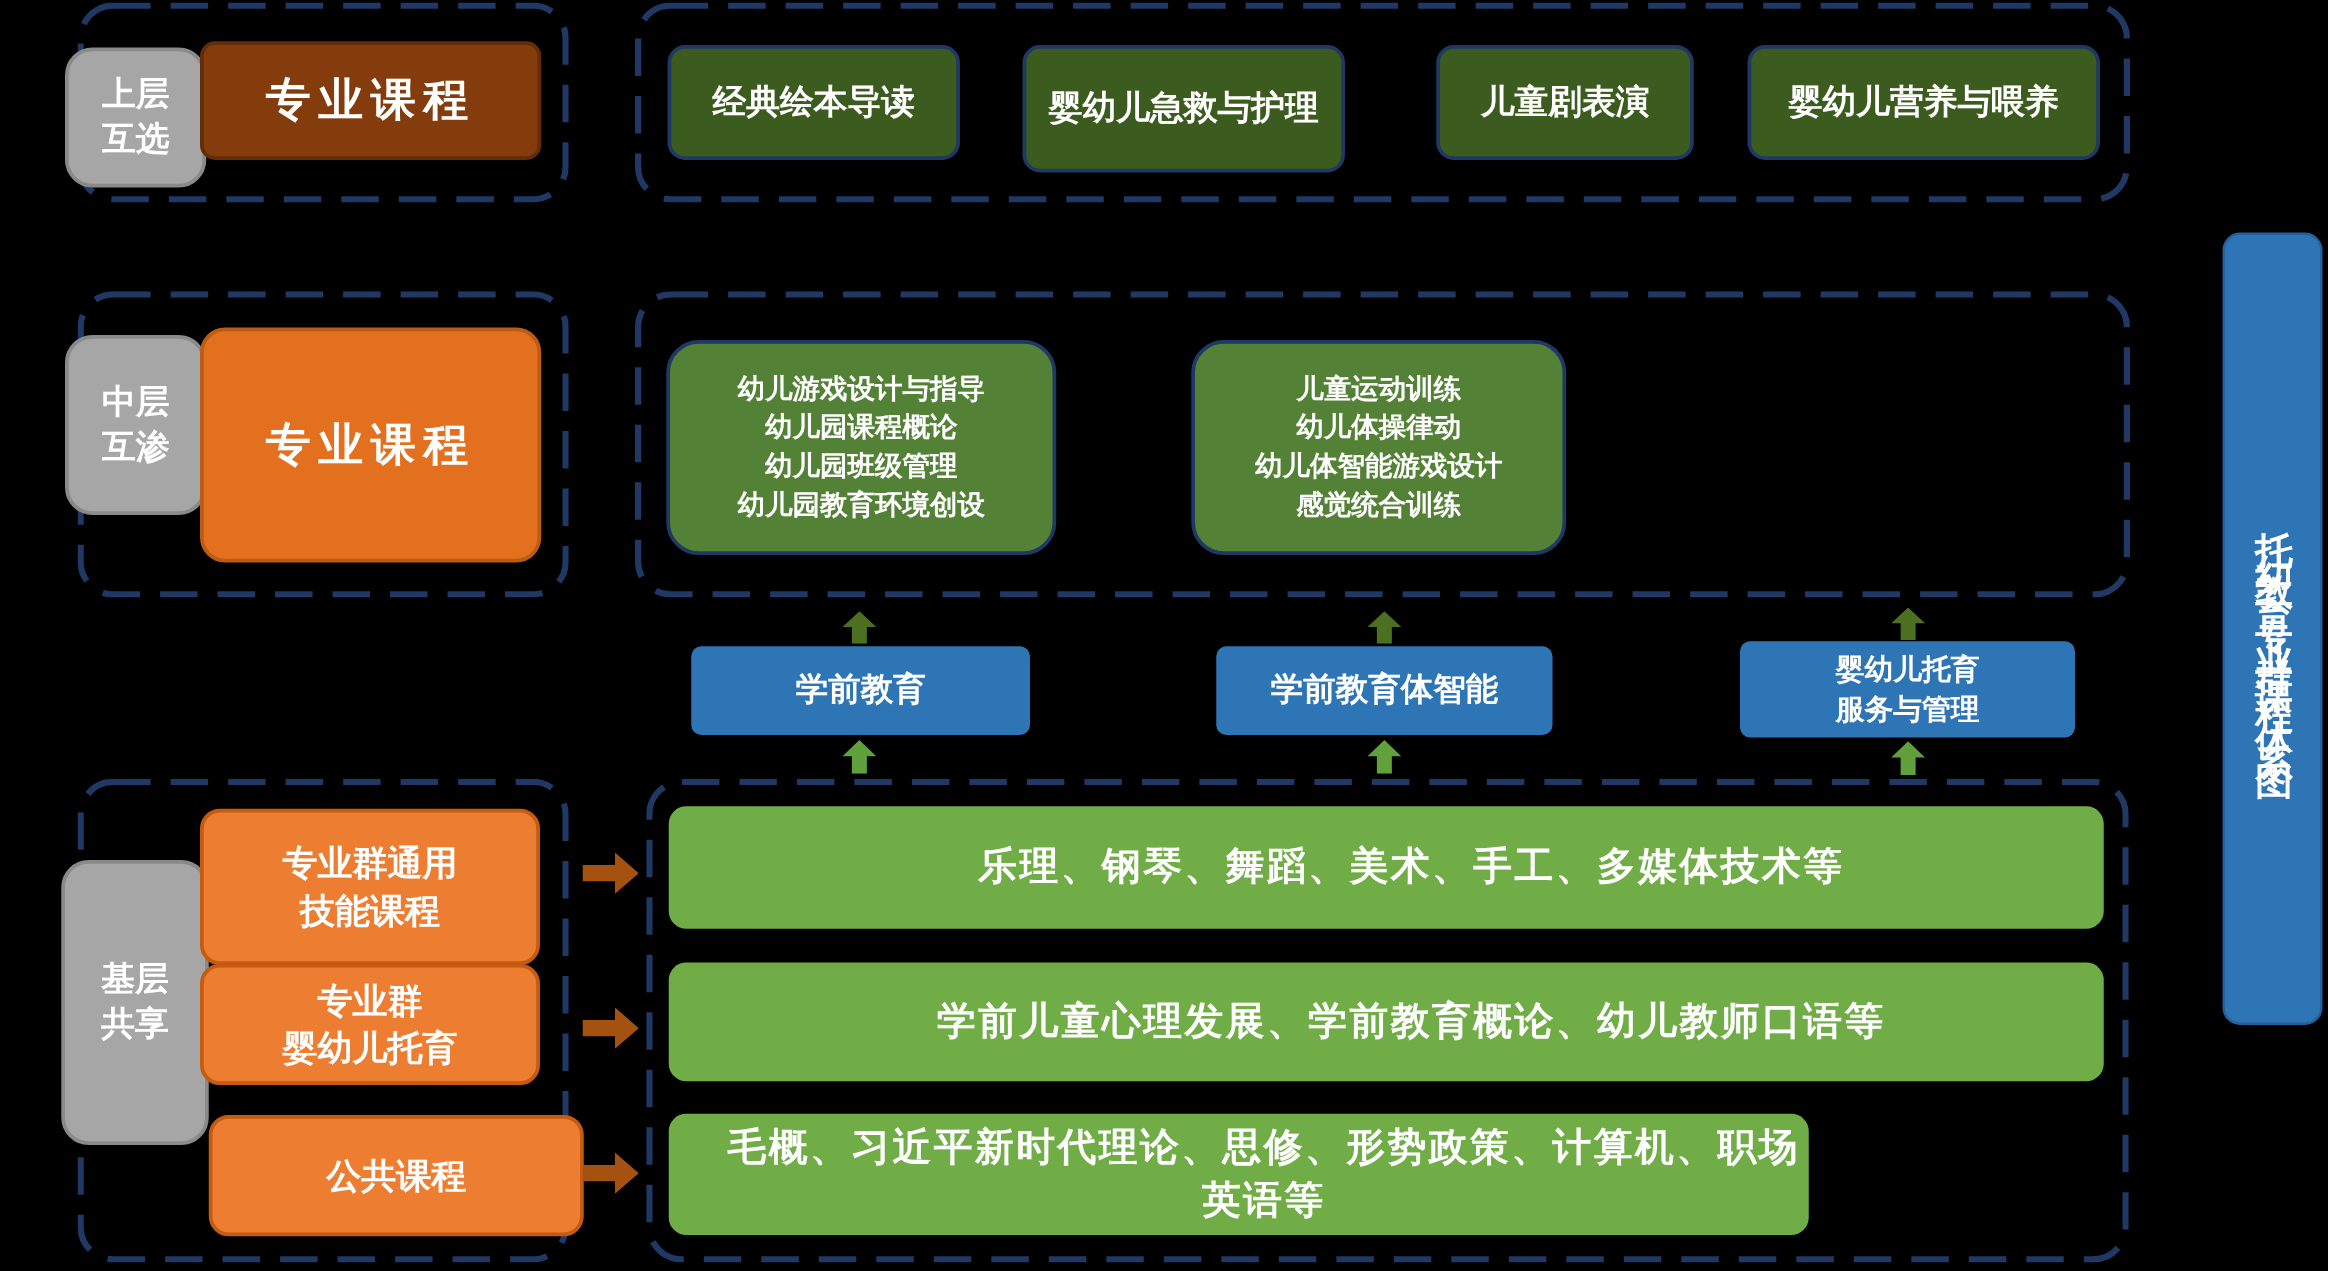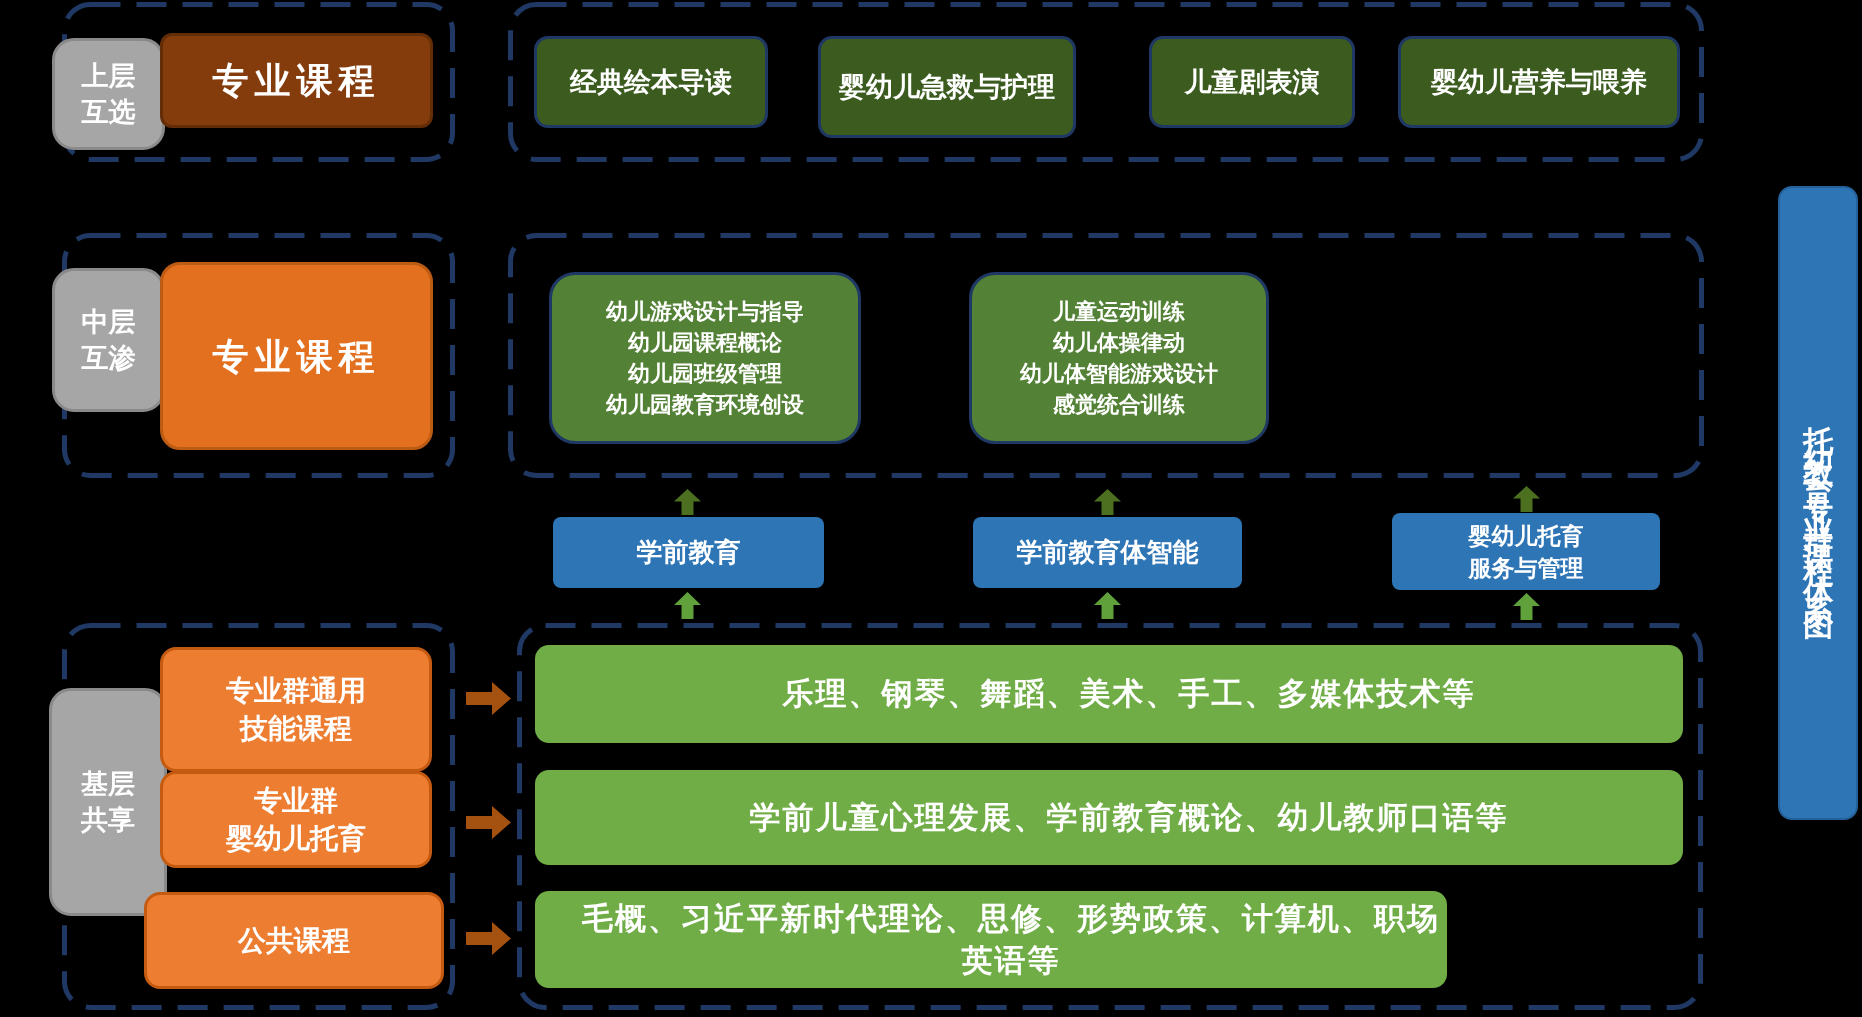--- a/index.html
+++ b/index.html
@@ -11,21 +11,21 @@
     position:absolute;display:flex;align-items:center;justify-content:center;
     text-align:center;color:#fff;box-sizing:border-box;line-height:1.35;
   }
   .pre{white-space:pre-line;}
   .frame{position:absolute;}
   .gray{background:#A6A6A6;border:3px solid #8A8A8A;border-radius:22px;font-size:27px;margin-left:47px;}
   .brown{background:#843C0C;border:3px solid #632D08;border-radius:12px;font-size:36px;letter-spacing:6px;}
   .orangemid{background:#E2701E;border:3px solid #BC5B13;border-radius:20px;font-size:36px;letter-spacing:6px;}
   .orange{background:#ED7D31;border:3px solid #C55A11;border-radius:16px;font-size:28px;}
   .dgreen{background:#3B5B1F;border:3px solid #1F3864;border-radius:14px;font-size:27px;}
-  .mgreen{background:#538135;border:3px solid #1F3864;border-radius:26px;font-size:22px;line-height:1.42;margin-left:16px;}
+  .mgreen{background:#538135;border:3px solid #1F3864;border-radius:26px;font-size:22px;line-height:1.42;}
   .blue{background:#2E75B6;border-radius:8px;font-size:26px;}
   .bar{background:#70AD47;border-radius:14px;font-size:31px;letter-spacing:2px;padding-left:40px;}
   .vtitle{
     background:#2E75B6;border:2px solid #24619B;border-radius:14px;font-size:30px;
     writing-mode:vertical-lr;text-orientation:upright;letter-spacing:17px;
   }
   .arrow{position:absolute;}
 </style>
 </head>
 <body>
@@ -96,21 +96,21 @@
       <path d="M13.5 0 L27 13 H19.5 V27 H7.5 V13 H0 Z" fill="#60A13C"></path>
     </svg>
   <svg class="arrow" style="left:1513px;top:593px" width="27" height="27" viewBox="0 0 27 27">
       <path d="M13.5 0 L27 13 H19.5 V27 H7.5 V13 H0 Z" fill="#60A13C"></path>
     </svg>
 
   <div class="box orange pre" style="left:160px;top:647px;width:272px;height:125px">专业群通用
 技能课程</div>
   <div class="box orange pre" style="left:160px;top:771px;width:272px;height:97px">专业群
 婴幼儿托育</div>
-  <div class="box orange" style="left:144px;top:892px;width:300px;height:97px">公共课程</div>
+  <div class="box orange" style="left:167px;top:892px;width:300px;height:97px">公共课程</div>
 
   <svg class="arrow" style="left:466px;top:682px" width="45" height="33" viewBox="0 0 45 33">
       <path d="M0 10 H26 V0 L45 16.5 L26 33 V23 H0 Z" fill="#A5510F"></path>
     </svg>
   <svg class="arrow" style="left:466px;top:806px" width="45" height="33" viewBox="0 0 45 33">
       <path d="M0 10 H26 V0 L45 16.5 L26 33 V23 H0 Z" fill="#A5510F"></path>
     </svg>
   <svg class="arrow" style="left:466px;top:922px" width="45" height="33" viewBox="0 0 45 33">
       <path d="M0 10 H26 V0 L45 16.5 L26 33 V23 H0 Z" fill="#A5510F"></path>
     </svg>

